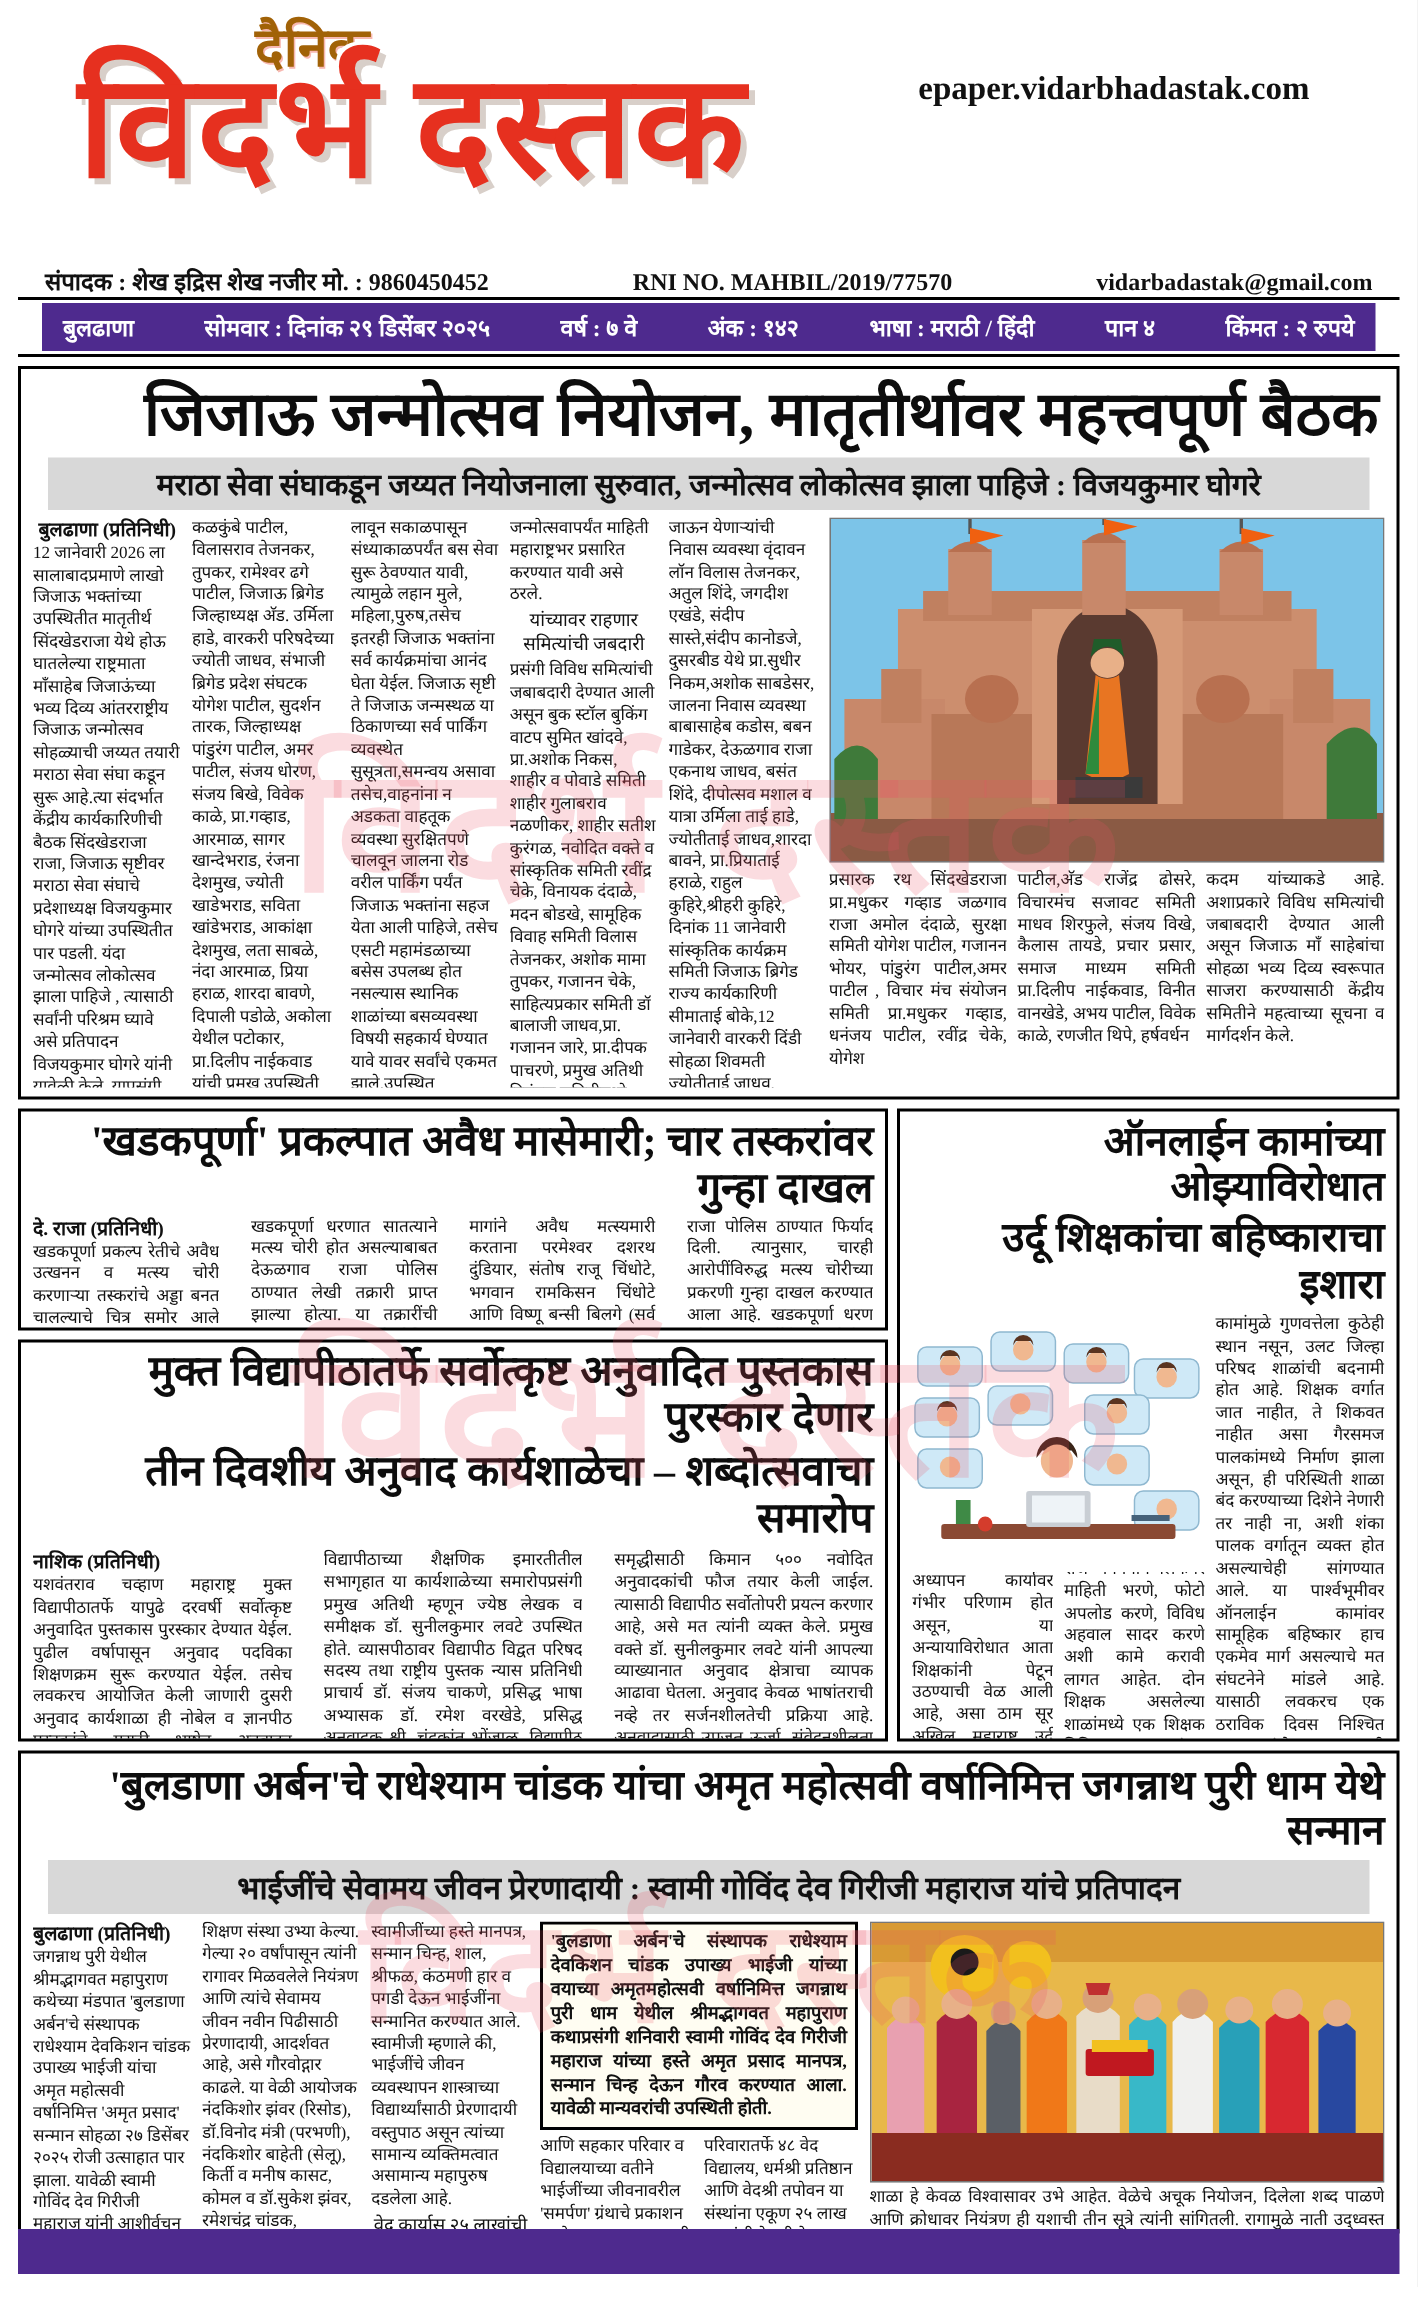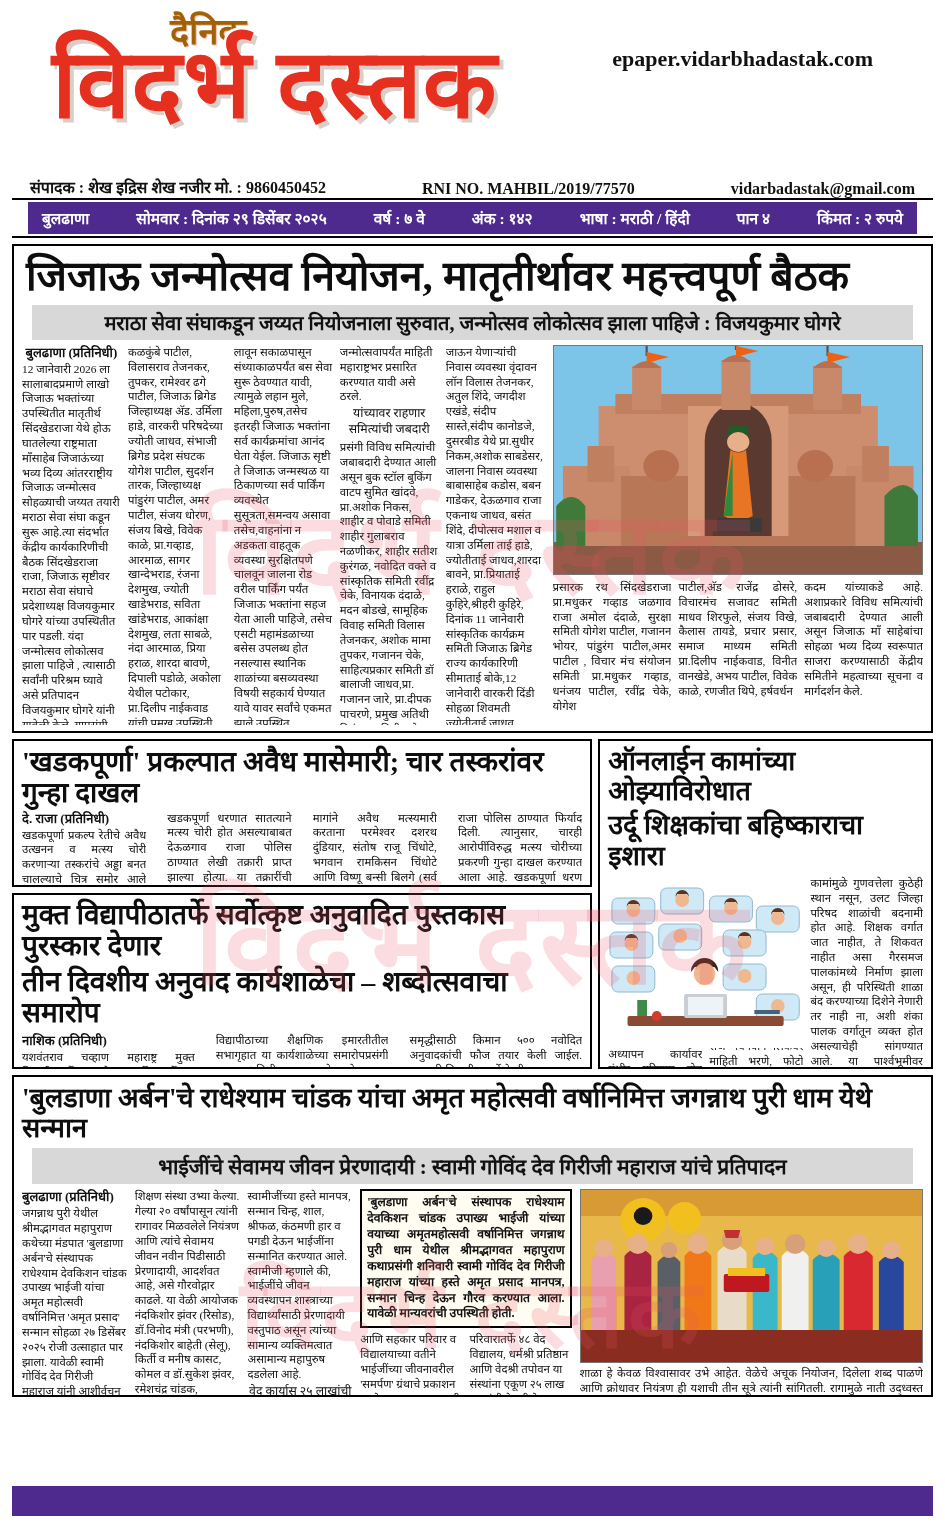--- a/index.html
+++ b/index.html
@@ -29,40 +29,40 @@
     padding:0 30px; height:30px; font-weight:bold; font-size:16px;
   }
   .infobar-wrap { border-top:2px solid #000; border-bottom:2px solid #000; padding:2px 0; margin:0 12px; }
   .infobar {
     margin:0 16px; background:#4e2a8e; color:#fff; display:flex;
     justify-content:space-between; align-items:center; font-weight:bold;
     font-size:15.5px; padding:5px 14px;
   }
   
   .box { border:2px solid #000; background:#fff; position:relative; }
-  .headline { font-weight:bold; text-align:left; line-height:1.12; color:#0d0d0d; }
+  .headline { font-weight:bold; text-align:right; line-height:1.12; color:#0d0d0d; }
   .subband {
     background:#d8d8d8; font-weight:bold; text-align:center; padding:4px 6px;
     margin:3px 10px 5px;
   }
   .cols { display:flex; gap:21px; text-align:justify; }
   .col { flex:1 1 0; font-size:11.4px; line-height:1.3; overflow:hidden; }
   .byline { font-weight:bold; text-align:center; font-size:13px; display:block; }
   .colhead { font-weight:normal; text-align:center; font-size:12.3px; display:block; margin:2px 0; }
   .photo-frame { border:1px solid #777; background:#ddd; overflow:hidden; }
   
   .s1 { margin:6px 12px 0; padding:2px 8px 6px; }
   .s1 .headline { font-size:41px; padding:6px 4px 2px; }
   .s1 .subband { font-size:20px; }
   .s1-body { display:flex; gap:8px; height:380px; overflow:hidden; }
   .s1-left { flex:0 0 58%; display:flex; gap:7px; }
   .s1-right { flex:1 1 auto; display:flex; flex-direction:column; }
   .bp-row { display:flex; gap:7px; margin-top:5px; text-align:justify; flex:1; overflow:hidden; }
   
-  .row2 { display:flex; gap:6px; margin:6px 12px 0; height:330px; }
+  .row2 { display:flex; gap:6px; margin:6px 12px 0; height:422px; }
   .row2-left { flex:0 0 63%; display:flex; flex-direction:column; gap:6px; }
   .s2 { padding:2px 8px 5px; height:148px; overflow:hidden; }
   .s2 .headline { font-size:28px; padding:3px 0 2px; }
   .s2 .cols { height:100px; overflow:hidden; }
   .s3 { padding:2px 8px 8px; flex:1; overflow:hidden; }
   .s3 .headline { font-size:28px; padding:2px 0; }
   .s3 .cols { height:188px; overflow:hidden; margin-top:3px; }
   .s4 { flex:1; padding:2px 8px 5px; overflow:hidden; }
   .s4 .headline { font-size:27px; padding:3px 0 1px; }
   .s4-main { display:flex; gap:7px; margin-top:4px; height:332px; overflow:hidden; }

